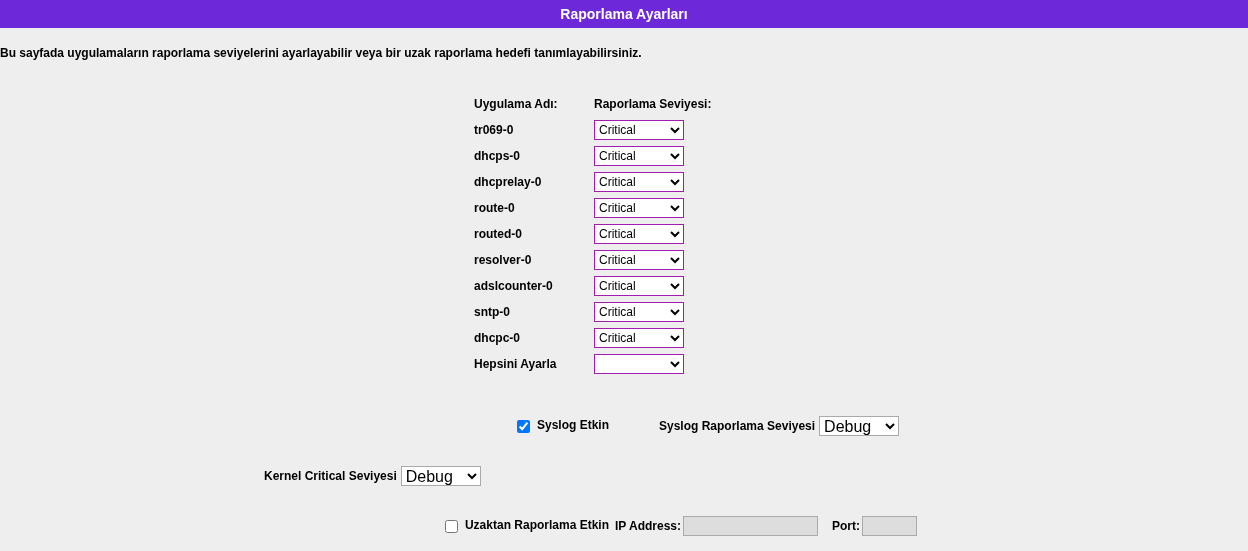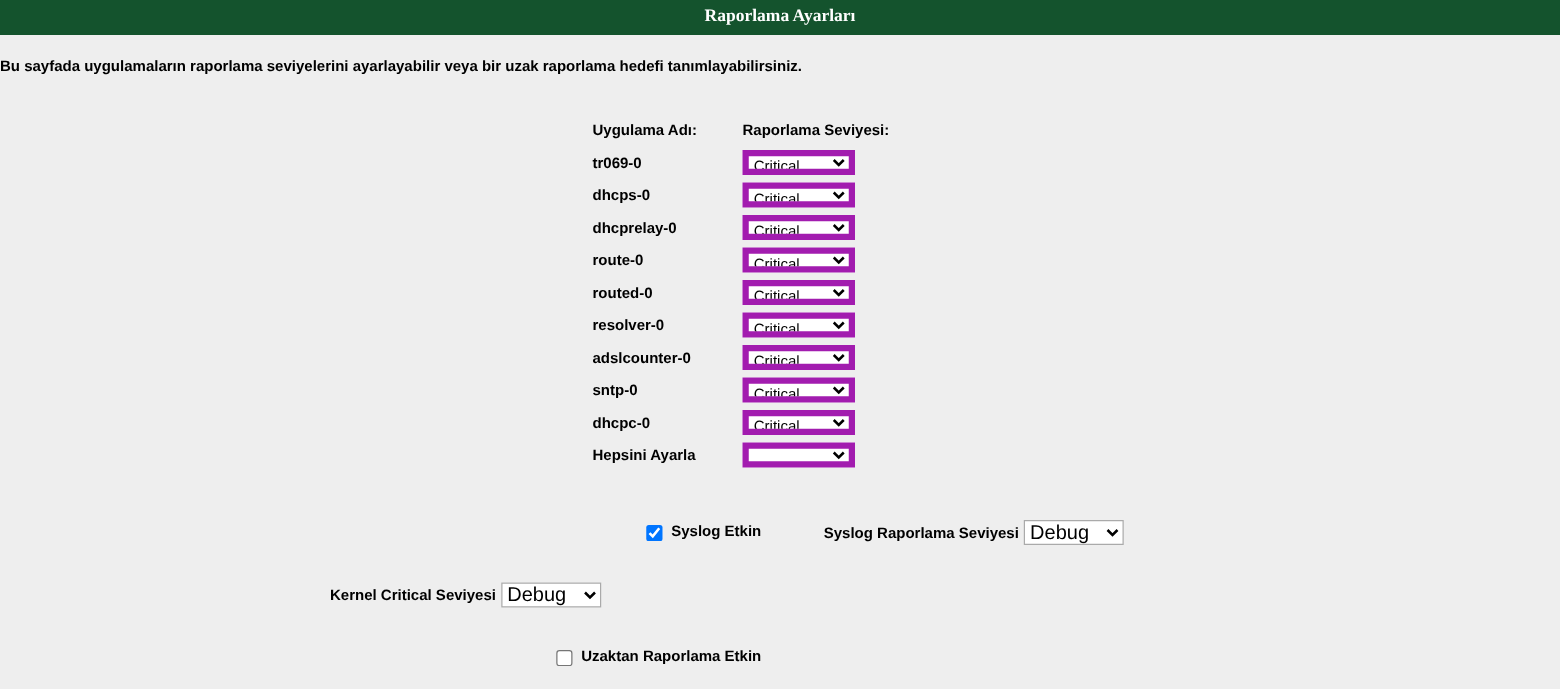--- a/index.html
+++ b/index.html
@@ -6,27 +6,26 @@
   body {
     margin: 0;
     padding: 0;
     font-family: Arial, Helvetica, sans-serif;
     font-size: 12px;
     background: #eeeeee;
     color: #000;
     width: 1248px;
   }
   .header-bar {
-    background: #14532d;
+    background: #6d28d9;
     color: #fff;
     font-weight: bold;
     font-size: 14px;
     text-align: center;
     padding: 6px 16px;
-    font-family: Liberation Serif, serif;
   }
   .desc {
     font-weight: bold;
     font-size: 12px;
     padding: 18px 0 16px 0;
   }
   .apps-block {
     margin: 15px auto;
     width: 300px;
   }
@@ -46,21 +45,21 @@
   }
   .apps-header .apps-name,
   .apps-header .apps-level {
     font-weight: bold;
     font-size: 12px;
   }
   select.level-select {
     width: 90px;
     font-size: 12px;
     background: #fff;
-    border: 5px solid #a21caf;
+    border: 1px solid #a21caf;
     height: 20px;
   }
   .option-rows {
     width: 820px;
     margin: 24px auto 0 auto;
   }
   .option-row {
     display: flex;
     align-items: center;
     height: 50px;
@@ -198,20 +197,26 @@
     </div>
   </div>
 
   <div class="option-row">
     <div class="option-left">
       <label>
         <input type="checkbox" id="remote-chk" style="">
         <span>Uzaktan Raporlama Etkin</span>
       </label>
     </div>
+    <div class="option-right" style="padding-left:6px; gap:2px;">
+      <span>IP Address:</span>
+      <input type="text" class="txt ip-input" value="" style="">
+      <span style="margin-left:12px;">Port:</span>
+      <input type="text" class="txt port-input" value="" style="">
+    </div>
   </div>
 
 </div>
 
 <div class="btn-row">
   <button class="action-btn">Kaydet</button>
   <button class="action-btn">İptal</button>
 </div>
 
 </body></html>

